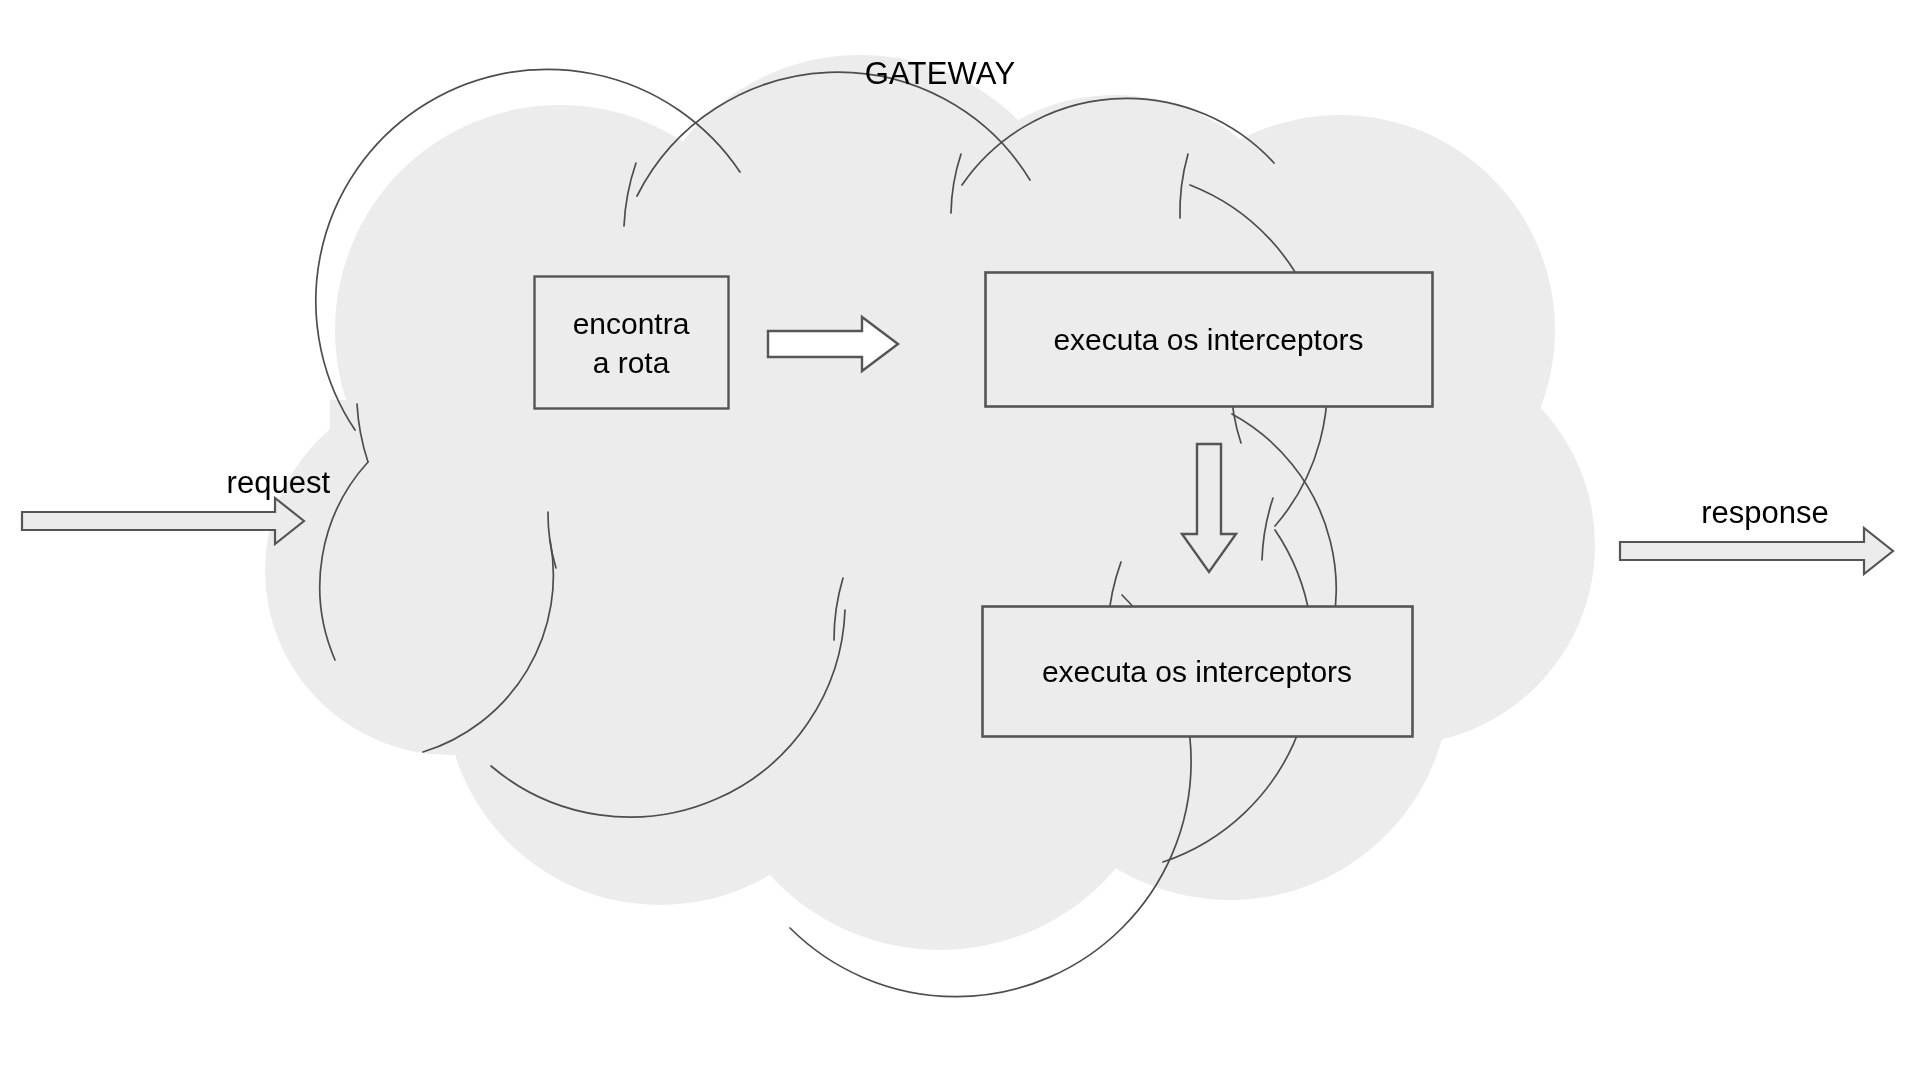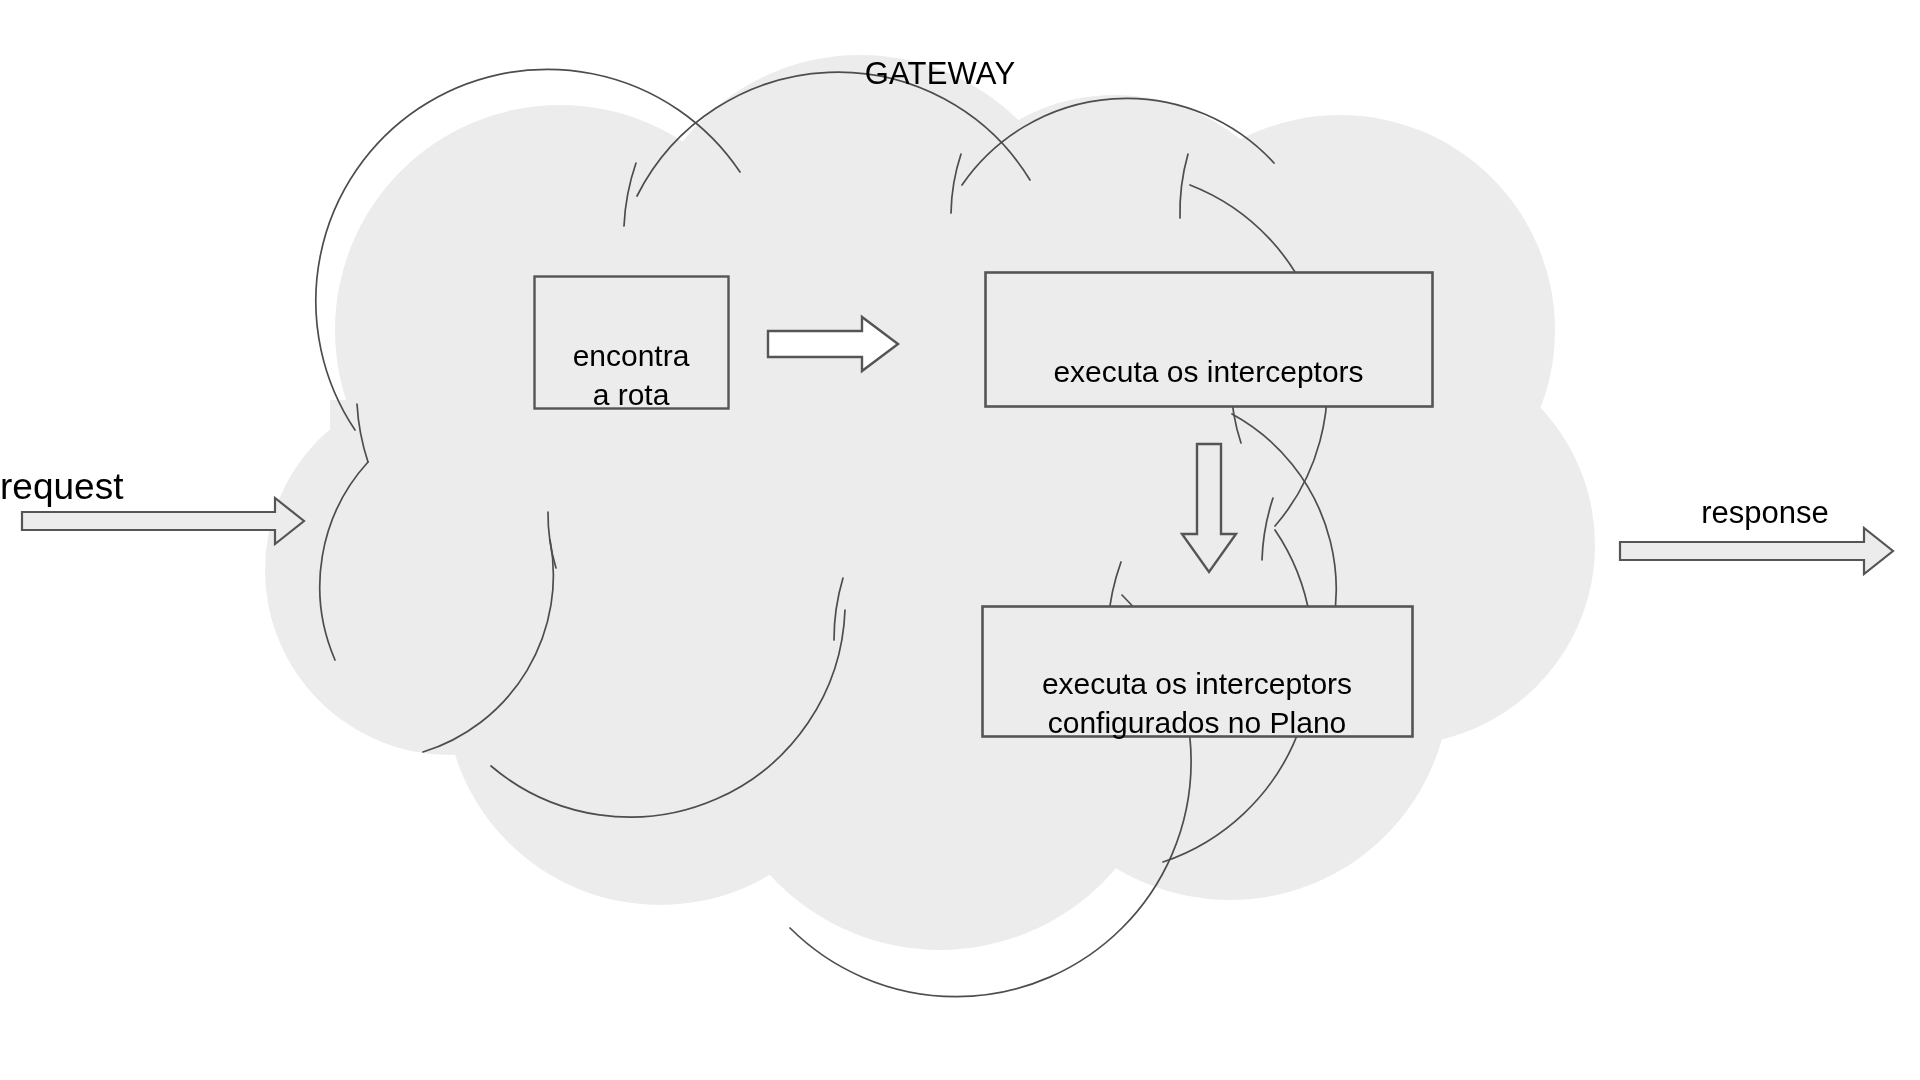--- a/index.html
+++ b/index.html
@@ -43,42 +43,41 @@
     top: 55px;
     width: 1880px;
     text-align: center;
     font-size: 31px;
     letter-spacing: 0.2px;
   }
   #request-label {
     left: 0px;
     top: 464px;
     width: 330px;
-    text-align: left;
-    font-size: 37px;
+    text-align: right;
+    font-size: 31px;
   }
   #response-label {
     left: 1600px;
     top: 494px;
     width: 330px;
     text-align: center;
     font-size: 31px;
   }
   .box-text {
     position: absolute;
     display: flex;
     flex-direction: column;
     align-items: center;
     justify-content: center;
     text-align: center;
     font-size: 30px;
     line-height: 1.3;
     color: #000;
     pointer-events: none;
-    margin-top: 32px;
   }
   #box-route-text   { left: 534px;  top: 276px; width: 194px;  height: 133px; }
   #box-api-text     { left: 985px;  top: 272px; width: 447px;  height: 134px; }
   #box-plan-text    { left: 982px;  top: 606px; width: 430px;  height: 130px; }
   .box-line { display: block; }
 </style>
 </head>
 <body>
 
 <div id="canvas">
@@ -193,16 +192,15 @@
     <span class="box-line">encontra</span>
     <span class="box-line">a rota</span>
   </div>
 
   <div class="box-text" id="box-api-text">
     <span class="box-line">executa os interceptors</span>
   </div>
 
   <div class="box-text" id="box-plan-text">
     <span class="box-line">executa os interceptors</span>
-    <span class="box-line">configurados no Plano</span>
   </div>
 
 </div>
 
 </body></html>

